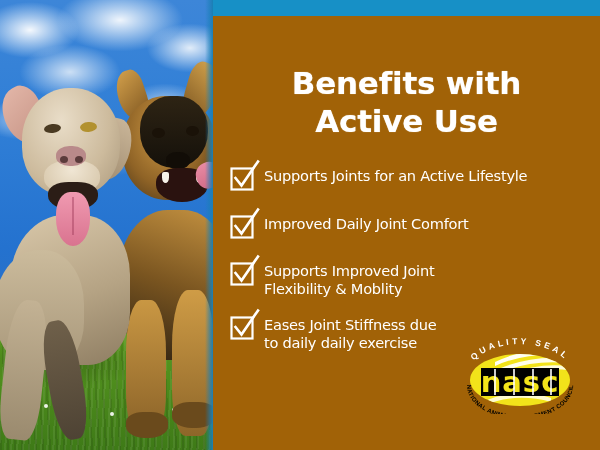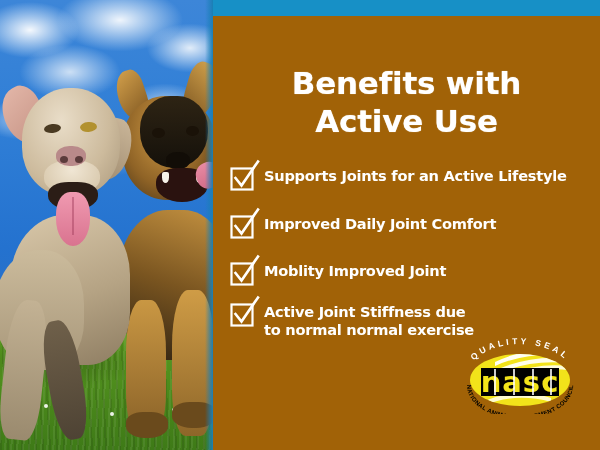--- a/index.html
+++ b/index.html
@@ -98,21 +98,21 @@
   .title span{display:block;}
 
   .list{position:absolute;left:18px;top:150px;width:372px;}
   .item{display:flex;align-items:flex-start;margin-bottom:12px;}
   .item.i0{margin-bottom:23px;}
   .item.i1{margin-bottom:22px;}
   .item.i2{margin-bottom:16px;}
   .cbox{position:relative;width:24px;height:24px;flex:0 0 24px;margin-right:9px;margin-top:1px;}
   .cbox svg{position:absolute;left:-1px;top:-7px;width:30px;height:32px;overflow:visible;}
   .itext{
-    color:#ffffff;font-weight:700;font-size:14.6px;line-height:1.26;
+    color:#ffffff;font-weight:400;font-size:14.6px;line-height:1.26;
     font-family:"DejaVu Sans", sans-serif;letter-spacing:-0.25px;
     padding-top:1px;
   }
   .itext .ln{display:block;}
 
   
   .logo{position:absolute;left:455px;top:336px;width:130px;height:78px;}
   .logo svg{width:130px;height:78px;display:block;}
 </style>
 </head>
@@ -203,34 +203,35 @@
       </div>
 
       <div class="item i2">
         <span class="cbox">
           <svg viewBox="0 0 30 32">
               <rect x="1.5" y="8.5" width="21" height="21" fill="none" stroke="#ffffff" stroke-width="2.2"></rect>
               <path d="M5.5 18 L11.5 25.5 L28 1.5" fill="none" stroke="#ffffff" stroke-width="2.6" stroke-linecap="square"></path>
             </svg>
         </span>
         <span class="itext">
-          <span class="ln">Moblity Improved Joint</span>
+          <span class="ln">Supports Improved Joint</span>
+          <span class="ln">Flexibility &amp; Moblity</span>
         </span>
       </div>
 
       <div class="item i3">
         <span class="cbox">
           <svg viewBox="0 0 30 32">
               <rect x="1.5" y="8.5" width="21" height="21" fill="none" stroke="#ffffff" stroke-width="2.2"></rect>
               <path d="M5.5 18 L11.5 25.5 L28 1.5" fill="none" stroke="#ffffff" stroke-width="2.6" stroke-linecap="square"></path>
             </svg>
         </span>
         <span class="itext">
-          <span class="ln">Active Joint Stiffness due</span>
-          <span class="ln">to normal normal exercise</span>
+          <span class="ln">Eases Joint Stiffness due</span>
+          <span class="ln">to daily daily exercise</span>
         </span>
       </div>
 
     </div>
   </div>
 
   <div class="logo">
     <svg viewBox="0 0 130 78">
       <defs>
         <path id="arcTop" d="M 10 44 A 55 36 0 0 1 120 44"></path>

